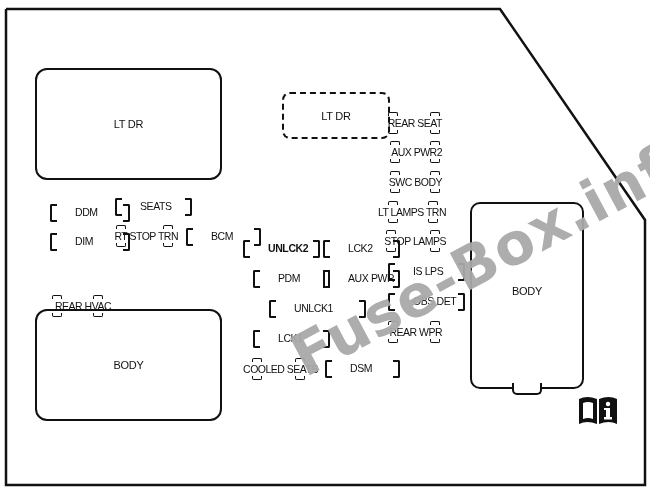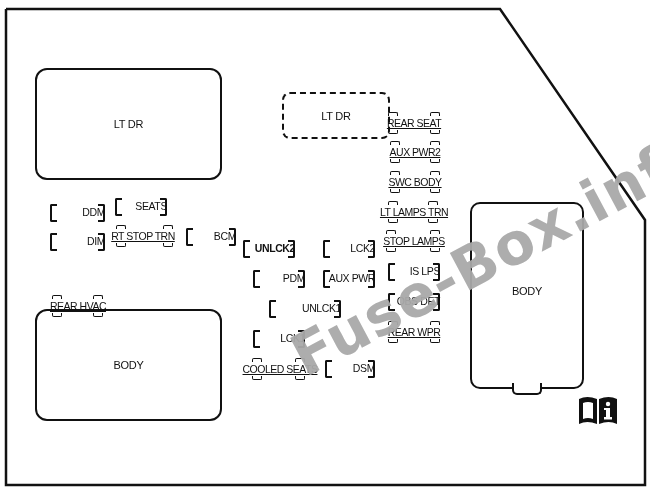--- a/index.html
+++ b/index.html
@@ -1,25 +1,25 @@
 <!DOCTYPE html>
 <html><head>
   <meta charset="utf-8">
   <style>
     html, body { margin: 0; padding: 0; background: #ffffff; }
     body { width: 650px; height: 493px; position: relative; overflow: hidden; font-family: "Liberation Sans", sans-serif; color: #111; }
     .outline { position: absolute; left: 0; top: 0; }
     .abs { position: absolute; }
     .relay { position: absolute; border: 2px solid #111; border-radius: 12px; display: flex; align-items: center; justify-content: center; font-size: 11px; letter-spacing: -0.3px; background: #fff; }
     .relay-dashed { position: absolute; border: 2px dashed #111; border-radius: 8px; display: flex; align-items: center; justify-content: center; font-size: 11px; letter-spacing: -0.3px; }
-    .fuse-b { position: absolute; height: 16px; display: flex; align-items: center; justify-content: flex-end; font-size: 10.5px; letter-spacing: -0.4px; }
+    .fuse-b { position: absolute; height: 16px; display: flex; align-items: center; justify-content: flex-start; font-size: 10.5px; letter-spacing: -0.4px; padding-left: 25px; }
     .fuse-b::before, .fuse-b::after { content: ""; position: absolute; top: 0; width: 5px; height: 14px; border: 2px solid #111; }
     .fuse-b::before { left: 0; border-right: none; border-radius: 2px 0 0 2px; }
     .fuse-b::after { right: 0; border-left: none; border-radius: 0 2px 2px 0; }
-    .fuse-m { position: absolute; height: 16px; display: flex; align-items: center; justify-content: center; font-size: 10.5px; letter-spacing: -0.5px; white-space: nowrap; text-decoration: underline; }
+    .fuse-m { position: absolute; height: 16px; display: flex; align-items: center; justify-content: flex-end; font-size: 10.5px; letter-spacing: -0.5px; white-space: nowrap; }
     .fuse-m .tick { position: absolute; width: 8px; height: 3px; border: 1.5px solid #111; }
     .fuse-m .tick.tl { top: -3px; border-bottom: none; border-radius: 2px 2px 0 0; }
     .fuse-m .tick.bl { bottom: -3px; border-top: none; border-radius: 0 0 2px 2px; }
     .watermark { position: absolute; left: 280px; top: 330px; font-family: "DejaVu Sans", sans-serif; font-weight: bold; font-size: 58px; color: #a9a9a9; transform: rotate(-28deg); transform-origin: left top; letter-spacing: 1px; white-space: nowrap; opacity: 0.95; }
     .manual-icon { position: absolute; left: 577px; top: 395px; width: 42px; height: 32px; }
   </style>
 </head>
 <body>
 
 <svg class="outline" width="650" height="493" viewBox="0 0 650 493">

